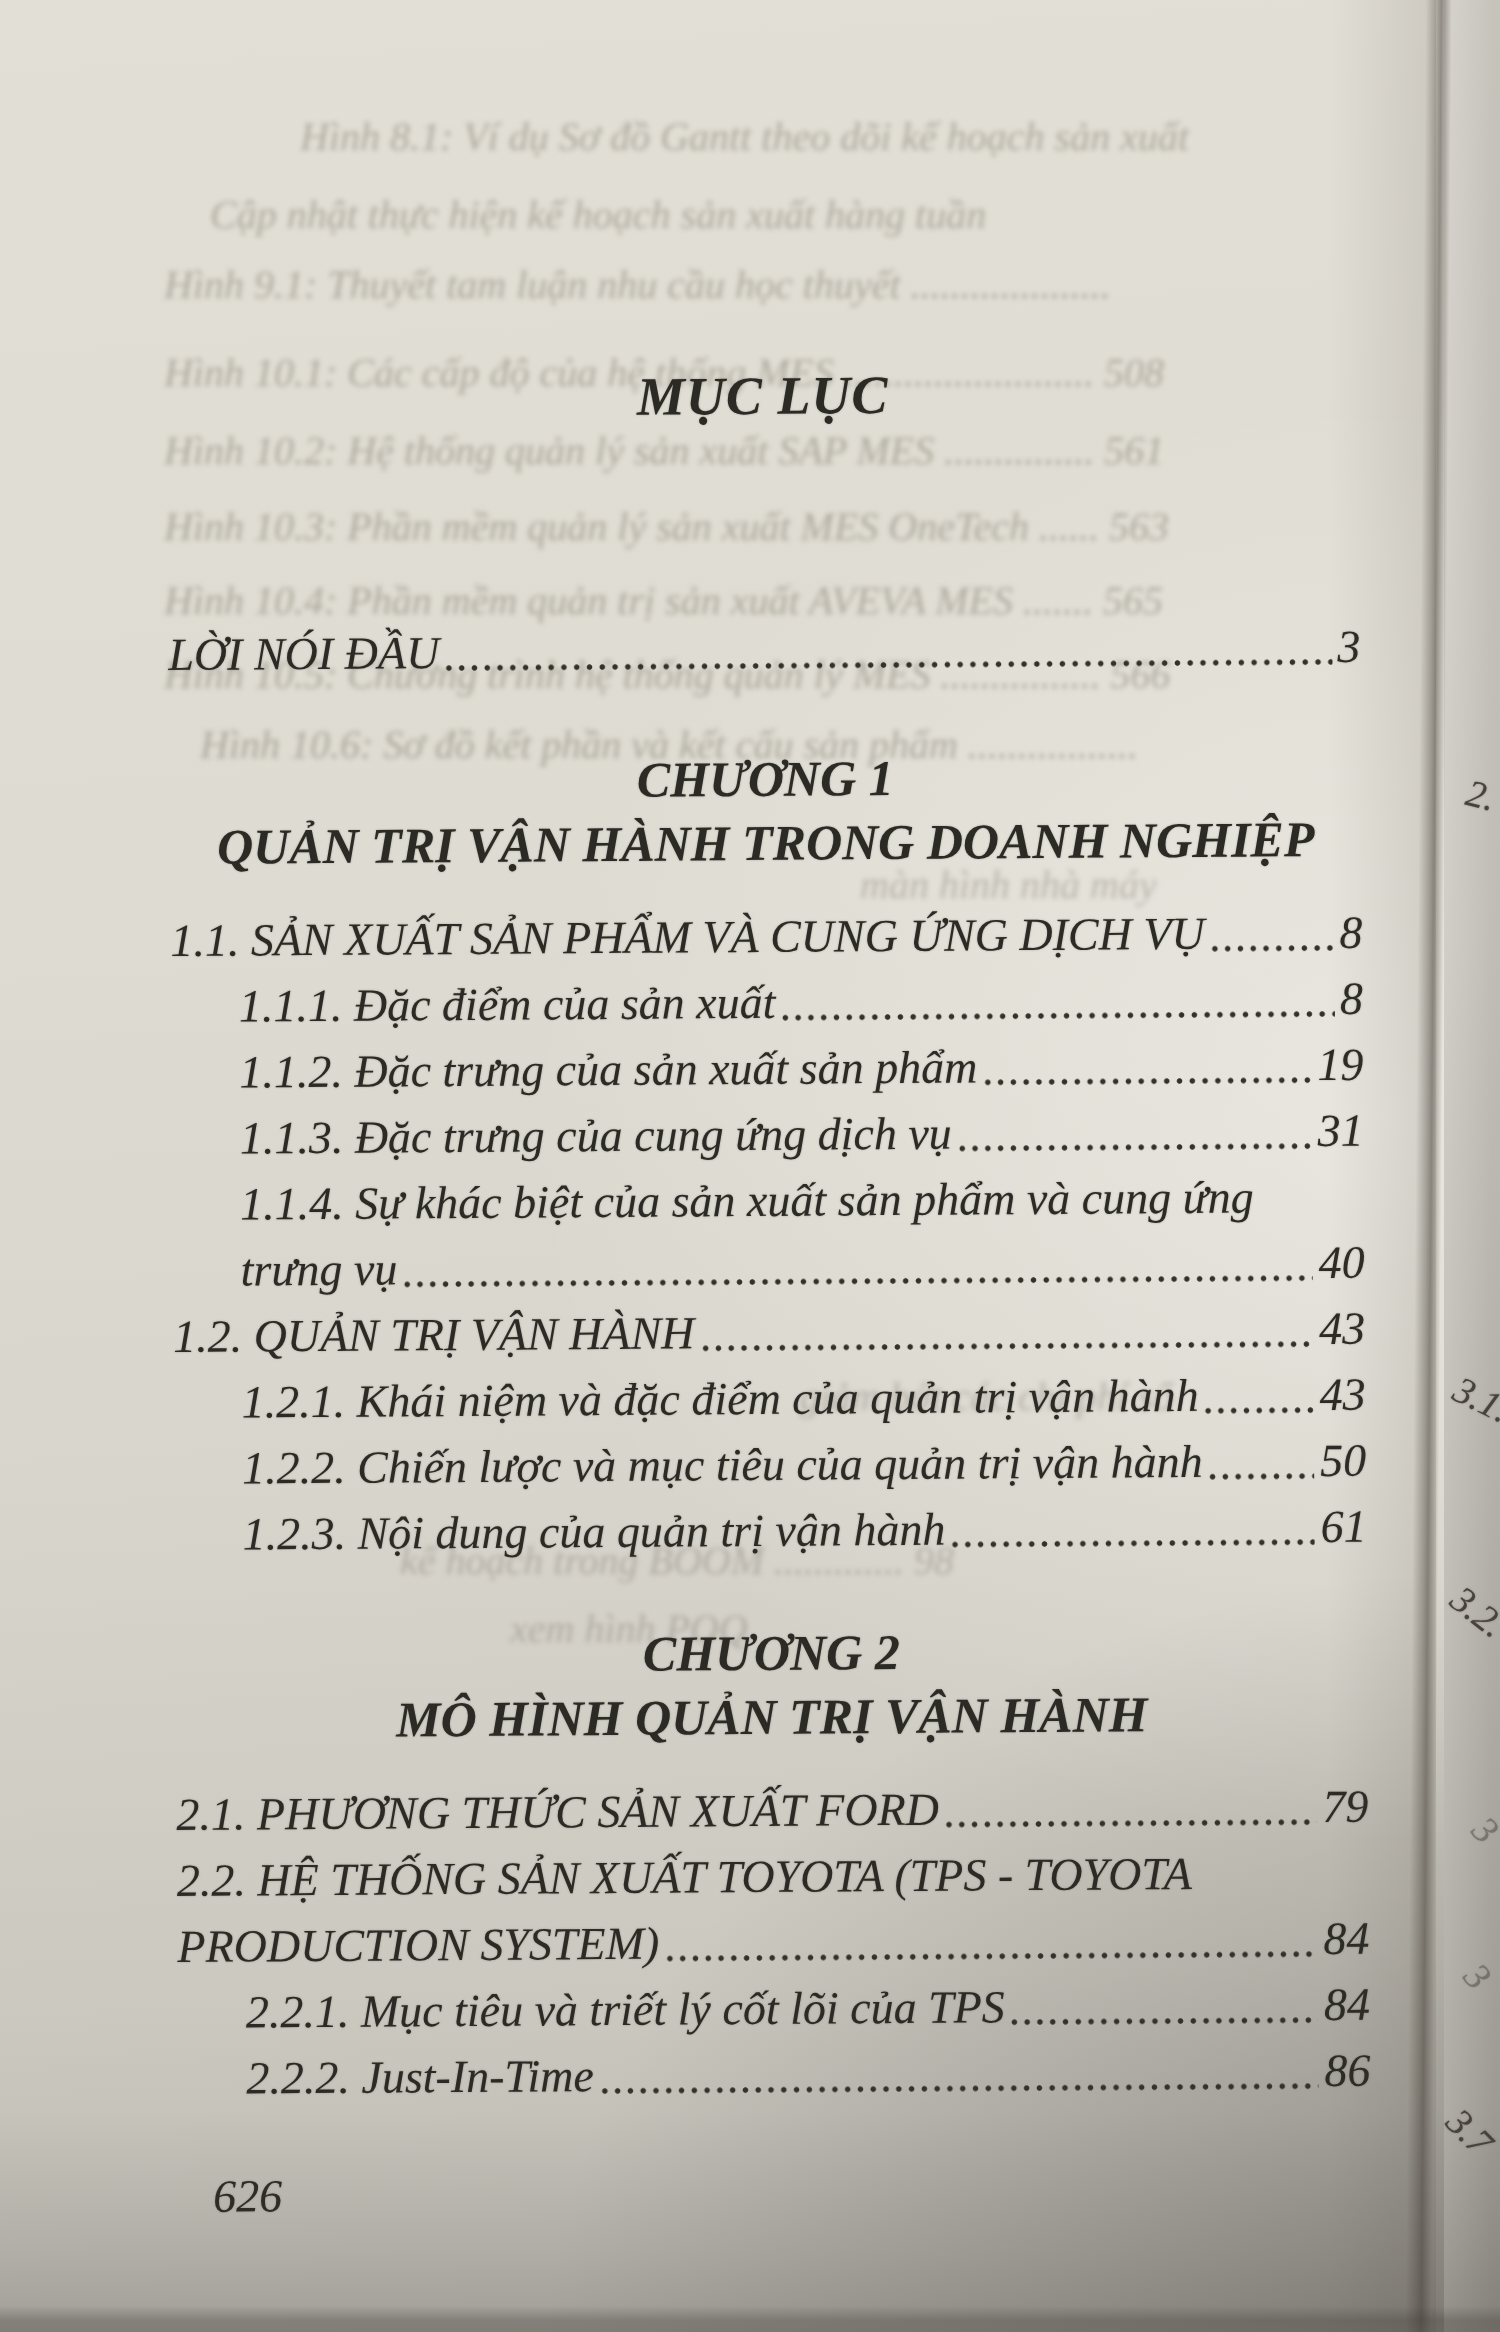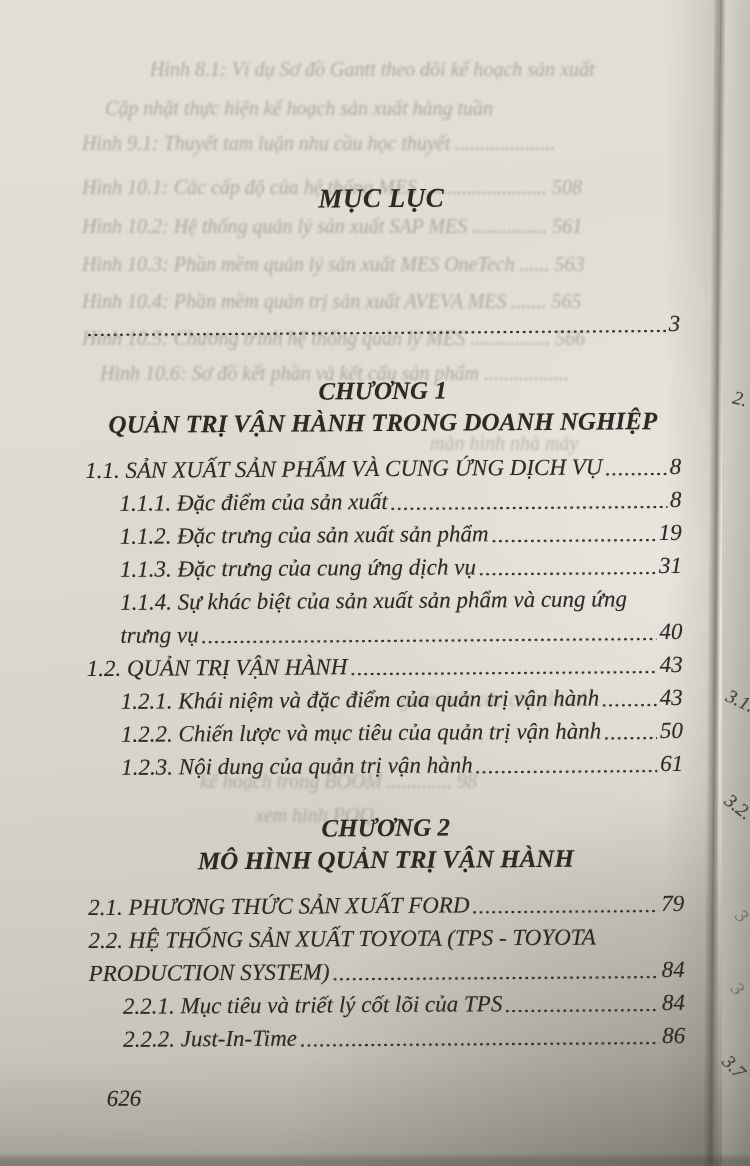--- a/index.html
+++ b/index.html
@@ -109,20 +109,21 @@
     <div class="gfrag" style="top:688px;left:400px">giảm bớt các chi phí số</div>
     <div class="gfrag" style="top:770px;left:200px">kế hoạch trong BOOM ............. 98</div>
     <div class="gfrag" style="top:804px;left:255px">xem hình POQ</div>
   </div>
 
   <div class="content">
 
     <div class="title">MỤC LỤC</div>
 
     <div class="row front">
+      <span class="lbl">LỜI NÓI ĐẦU </span>
       <span class="dots"></span>
       <span class="pg">3</span>
     </div>
 
     <div class="chap">
       <div class="ln">CHƯƠNG 1</div>
       <div class="ln">QUẢN TRỊ VẬN HÀNH TRONG DOANH NGHIỆP</div>
     </div>
 
     <div class="entries">

